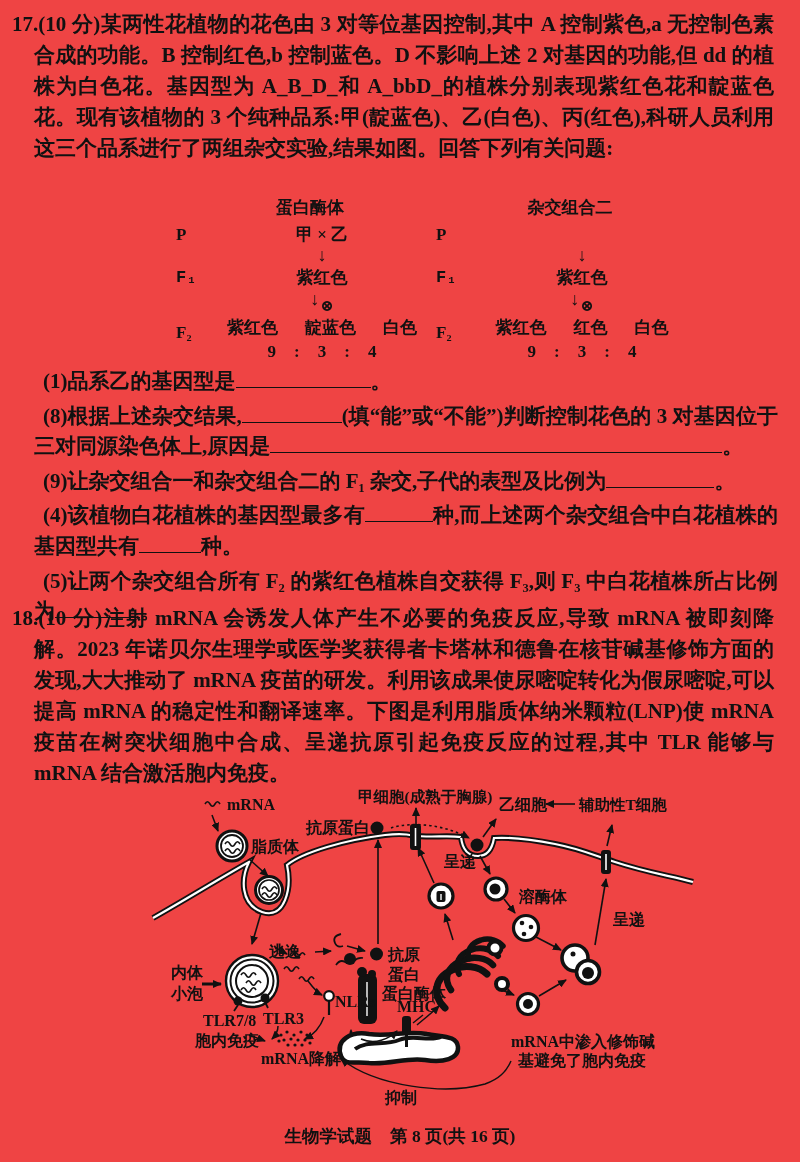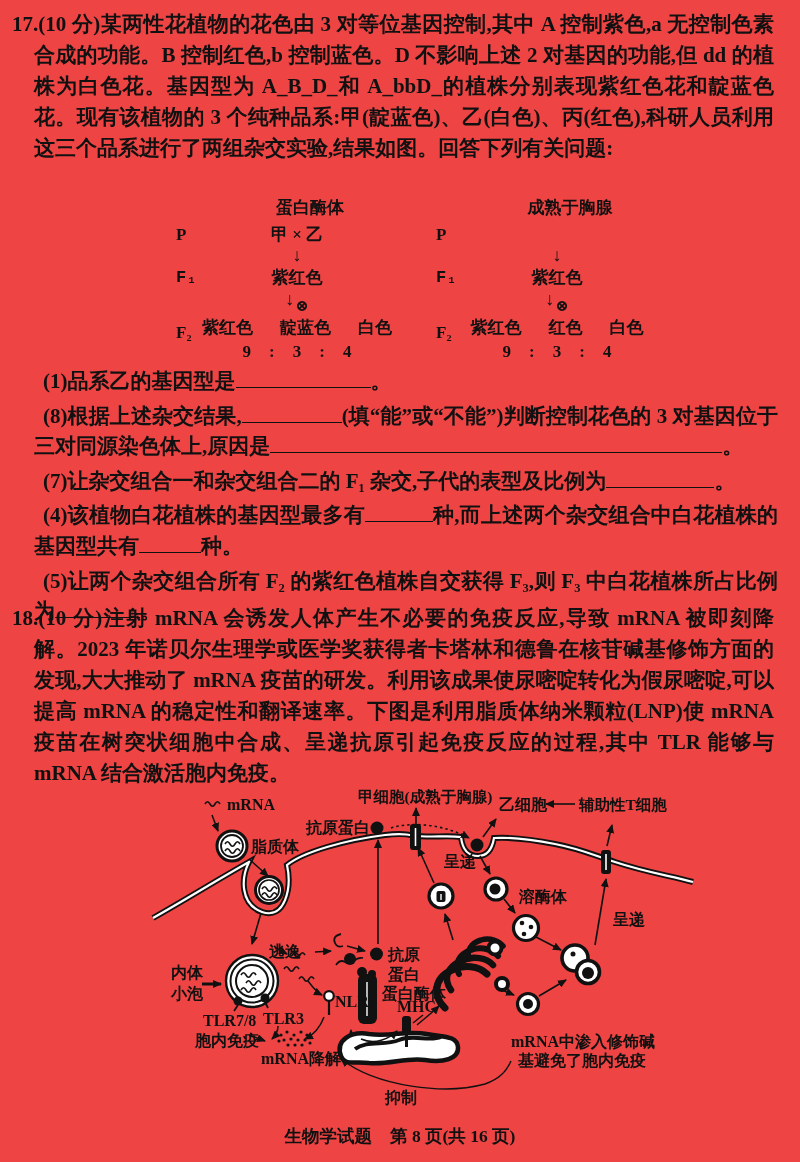--- a/index.html
+++ b/index.html
@@ -11,21 +11,21 @@
   #q18-block{top:603px;}
   #subqs{position:absolute;top:362px;left:0;right:0;font-size:21px;line-height:30.6px;text-align:justify;}
   #subqs p{margin:4px 22px 0 34px;text-indent:9px;}
   .blank{display:inline-block;border-bottom:1.8px solid #111;height:0.95em;vertical-align:baseline;}
   
   .cross{position:absolute;top:196px;width:240px;height:167px;font-size:17px;line-height:20px;}
   #cross1{left:170px;} #cross2{left:430px;}
   .c-title{position:absolute;top:2px;left:40px;width:200px;text-align:center;}
   .gen{position:absolute;left:6px;}
   .gen-p{top:29px;} .gen-f1{top:72px;font-family:Liberation Mono, monospace;} .gen-f2{top:127px;}
-  .c-center{position:absolute;left:27px;width:200px;display:flex;justify-content:center;}
+  .c-center{position:absolute;left:52px;width:200px;display:flex;justify-content:center;}
   .c-parents{top:29px;}
   .c-arrow1{top:48px;font-size:18px;line-height:22px;}
   .c-f1{top:72px;}
   .c-arrow2{top:92px;font-size:18px;line-height:22px;align-items:flex-start;gap:1px;}
   .selfx{font-size:16px;margin-top:7px;}
   .c-f2{top:122px;gap:27px;}
   .c-ratio{top:146px;gap:18px;}
   
   #diagram{position:absolute;top:788px;left:145px;width:555px;height:325px;}
   #diagram text{font-family:"Liberation Serif","DejaVu Serif",serif;font-weight:600;fill:#111;font-size:16px;}
@@ -63,21 +63,21 @@
     <div class="c-center c-ratio">
       <span>9</span>
       <span>:</span>
       <span>3</span>
       <span>:</span>
       <span>4</span>
     </div>
   </div>
 
   <div class="cross" id="cross2">
-    <div class="c-title">成熟于胸腺</div>
+    <div class="c-title">杂交组合二</div>
     <div class="gen gen-p">P</div>
     <div class="c-center c-arrow1">↓</div>
     <div class="gen gen-f1">F₁</div>
     <div class="c-center c-f1">紫红色</div>
     <div class="c-center c-arrow2">
       <span>↓</span>
         <span class="selfx">⊗</span>
     </div>
     <div class="gen gen-f2">F₂</div>
     <div class="c-center c-f2">
@@ -90,21 +90,21 @@
       <span>:</span>
       <span>3</span>
       <span>:</span>
       <span>4</span>
     </div>
   </div>
 
   <div id="subqs">
     <p><span>(1)品系乙的基因型是</span><span class="blank" style="width:135px"></span><span>。</span></p>
     <p><span>(8)根据上述杂交结果,</span><span class="blank" style="width:100px"></span><span>(填“能”或“不能”)判断控制花色的 3 对基因位于三对同源染色体上,原因是</span><span class="blank" style="width:452px"></span><span>。</span></p>
-    <p><span>(7)让杂交组合一和杂交组合二的 F₁ 杂交,子代的表型及比例为</span><span class="blank" style="width:108px"></span><span>。</span></p>
+    <p><span>(9)让杂交组合一和杂交组合二的 F₁ 杂交,子代的表型及比例为</span><span class="blank" style="width:108px"></span><span>。</span></p>
     <p><span>(4)该植物白花植株的基因型最多有</span><span class="blank" style="width:68px"></span><span>种,而上述两个杂交组合中白花植株的基因型共有</span><span class="blank" style="width:62px"></span><span>种。</span></p>
     <p><span>(5)让两个杂交组合所有 F₂ 的紫红色植株自交获得 F₃,则 F₃ 中白花植株所占比例为</span><span class="blank" style="width:85px"></span><span>。</span></p>
   </div>
 
   <div class="para" id="q18-block">
     <p>18.(10 分)注射 mRNA 会诱发人体产生不必要的免疫反应,导致 mRNA 被即刻降解。2023 年诺贝尔生理学或医学奖获得者卡塔林和德鲁在核苷碱基修饰方面的发现,大大推动了 mRNA 疫苗的研发。利用该成果使尿嘧啶转化为假尿嘧啶,可以提高 mRNA 的稳定性和翻译速率。下图是利用脂质体纳米颗粒(LNP)使 mRNA 疫苗在树突状细胞中合成、呈递抗原引起免疫反应的过程,其中 TLR 能够与 mRNA 结合激活胞内免疫。</p>
   </div>
 
   <svg id="diagram" viewBox="0 0 555 325">
     <defs>

